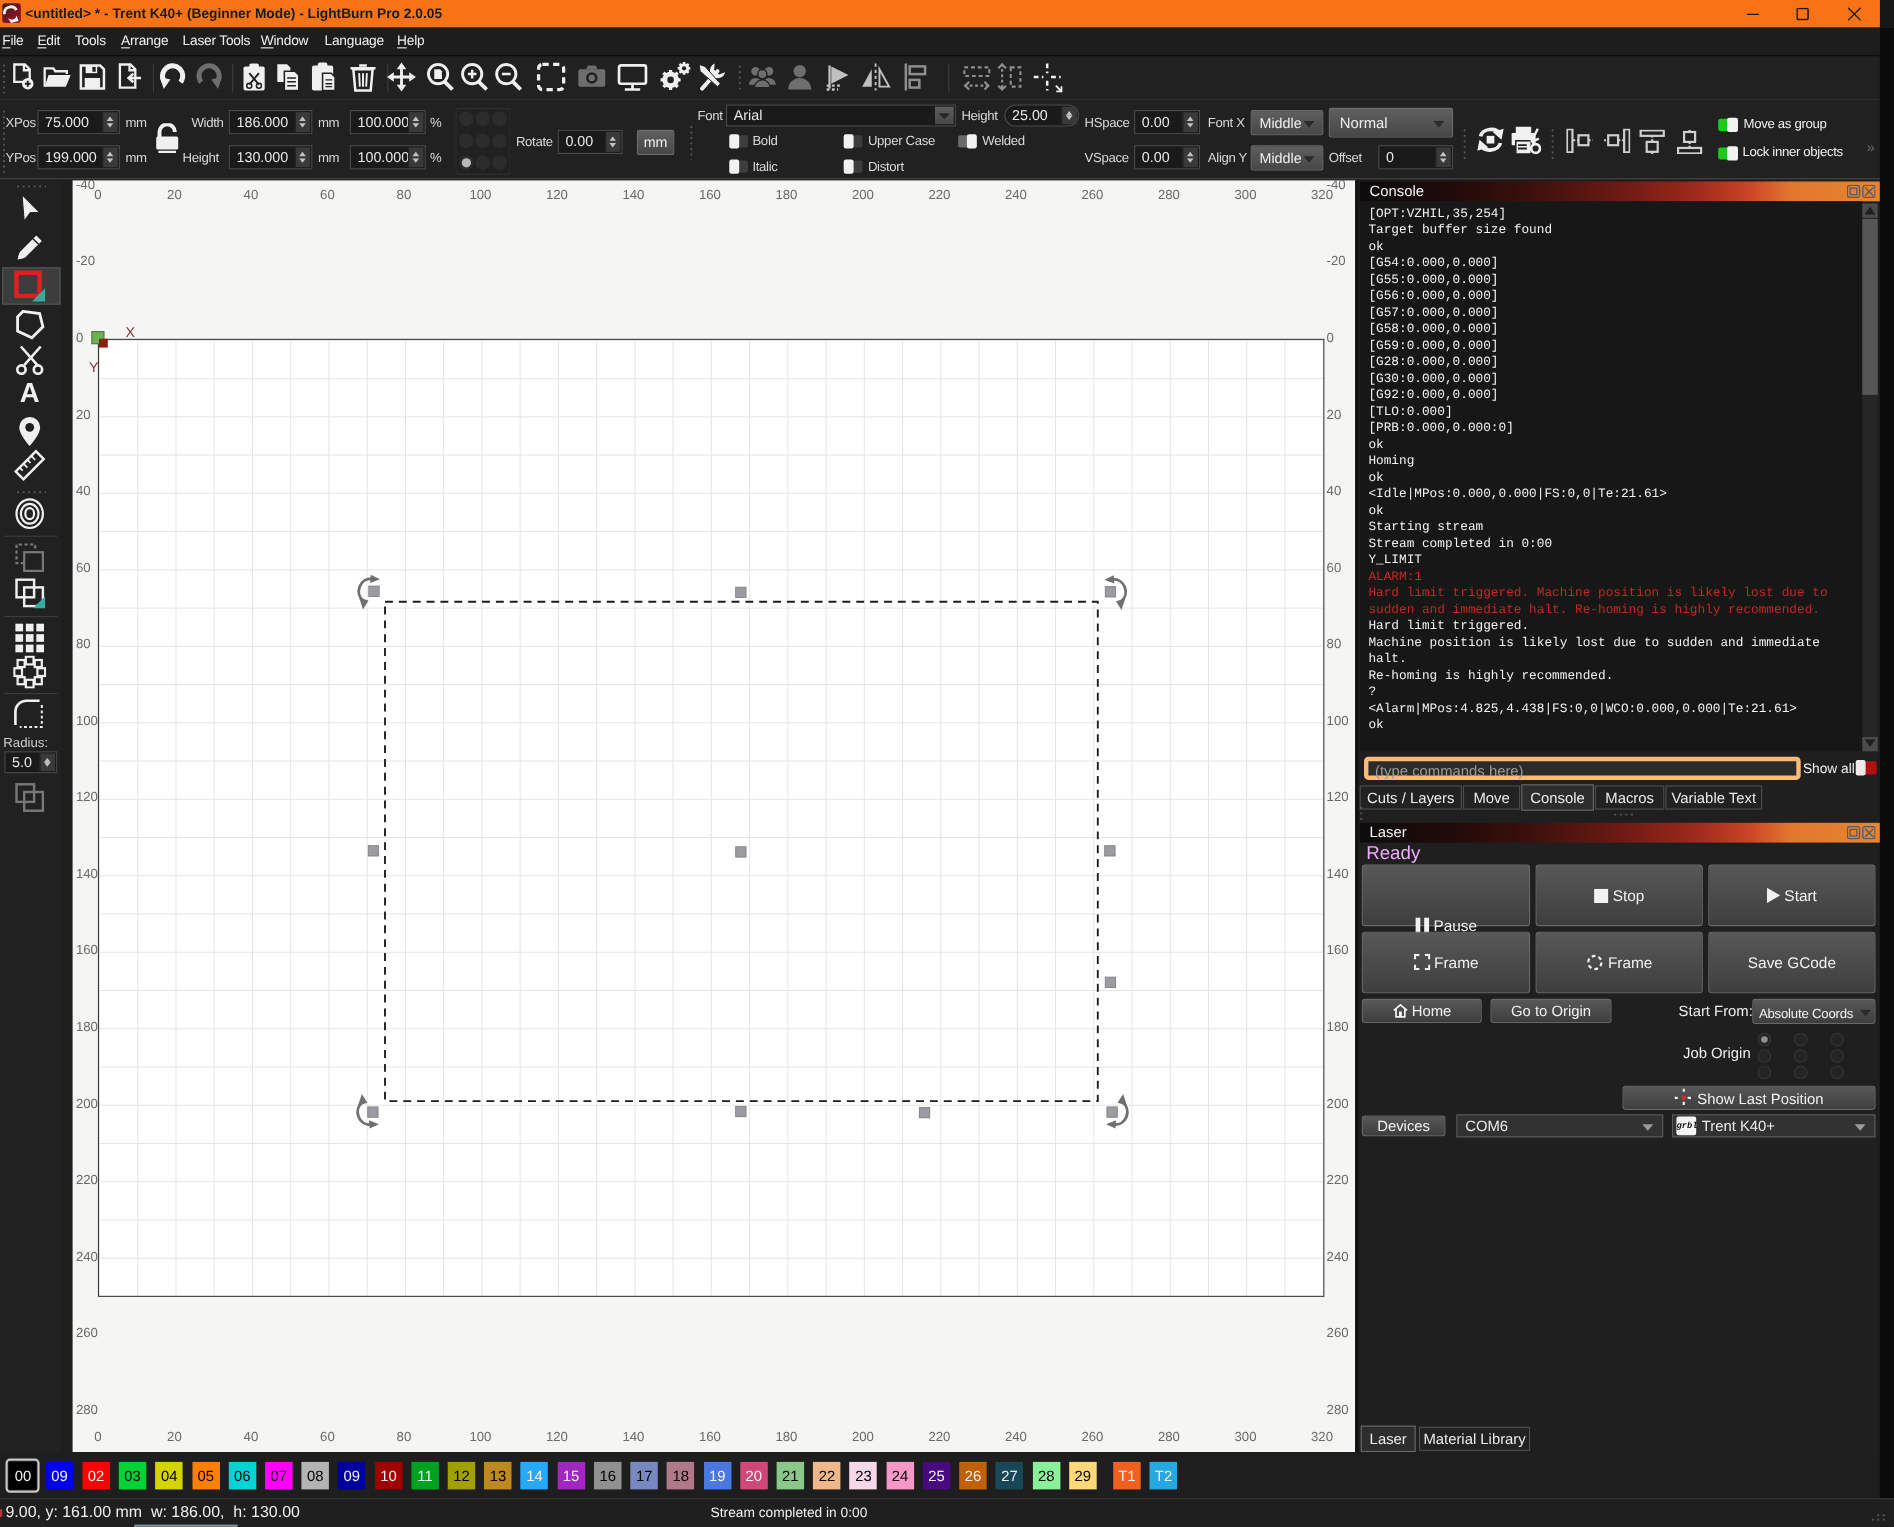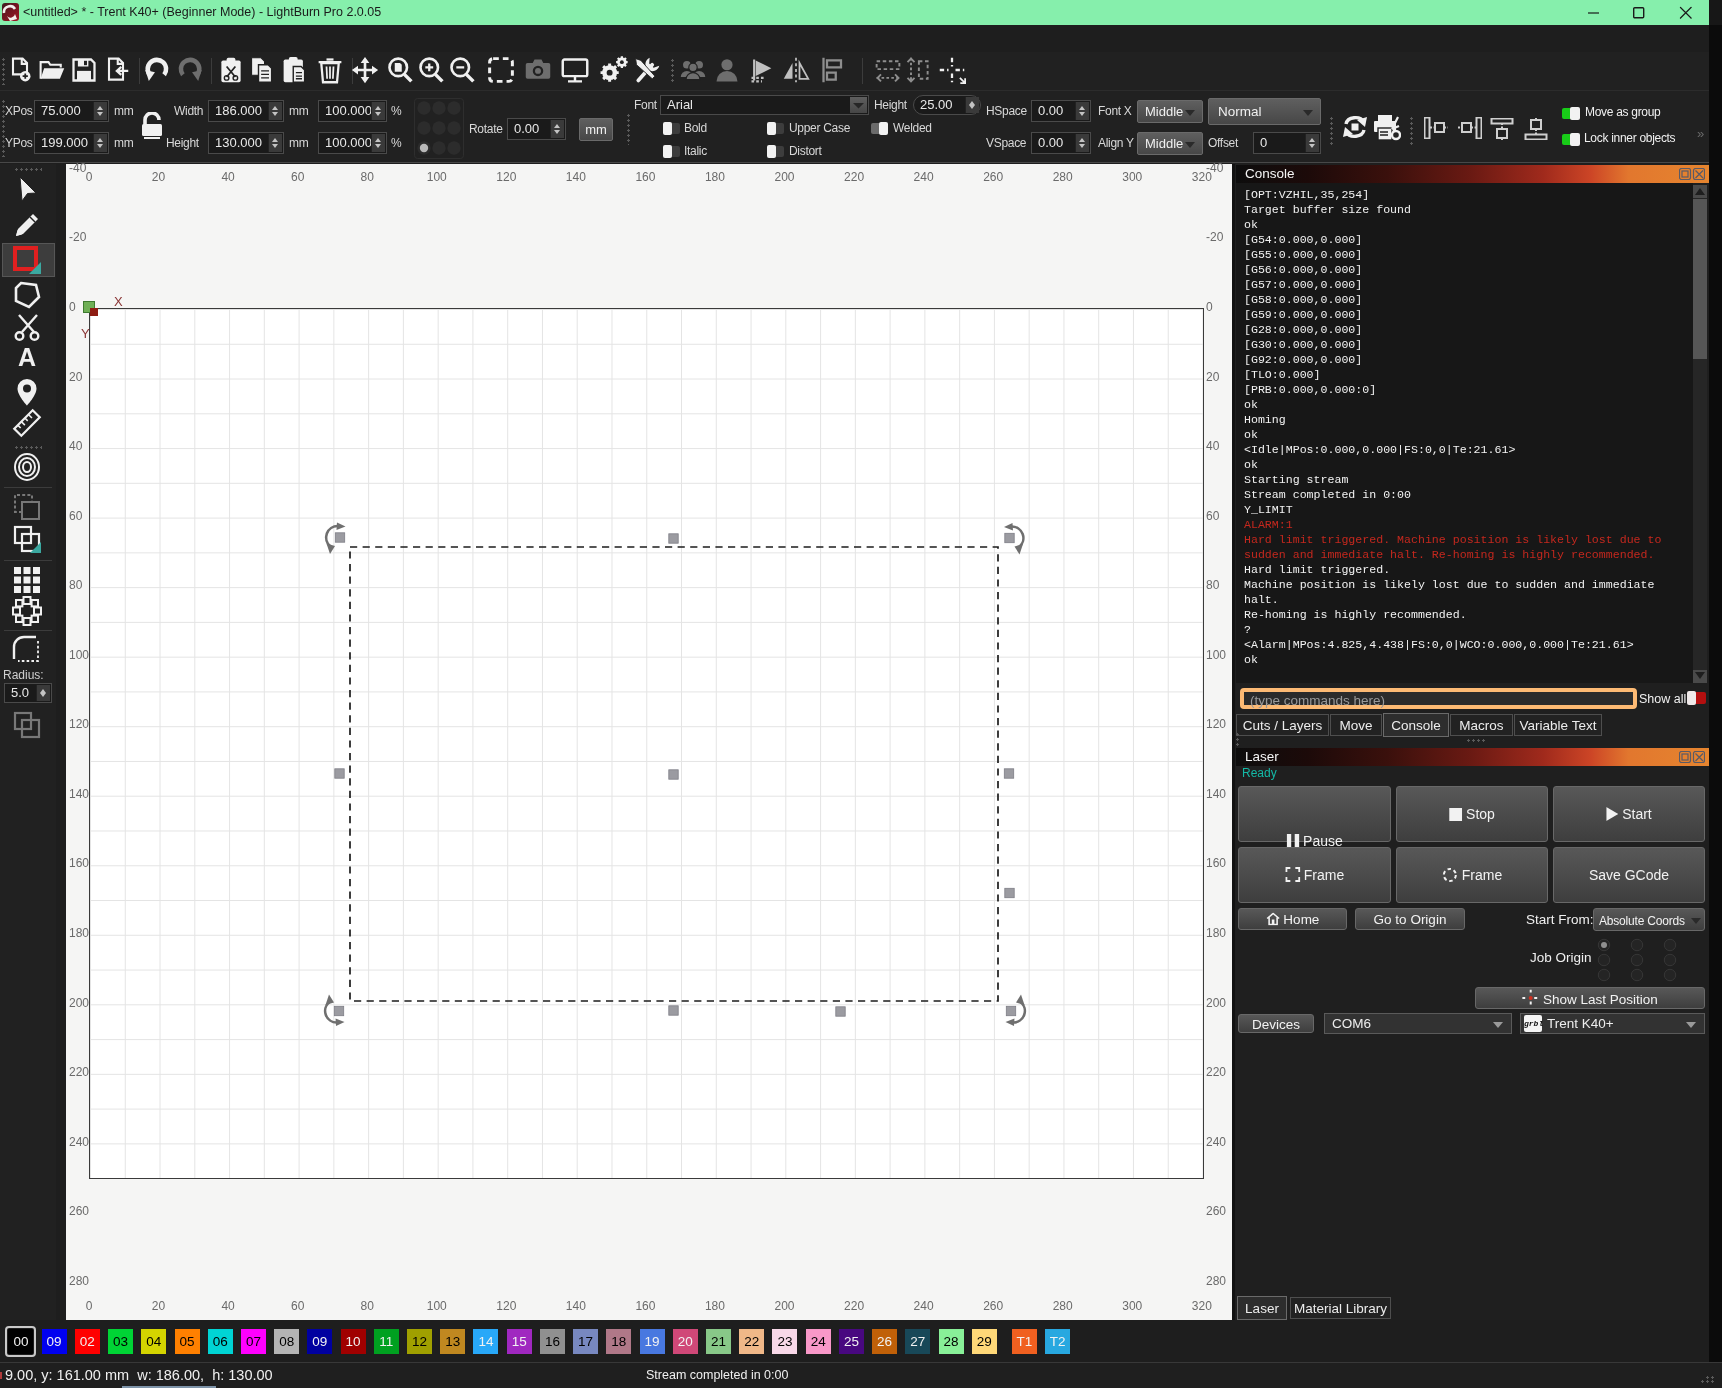--- a/index.html
+++ b/index.html
@@ -1,21 +1,21 @@
 <!DOCTYPE html>
 <html><head>
 <meta charset="utf-8">
 <style>
 * { margin:0; padding:0; box-sizing:border-box; }
 html,body { width:1722px; height:1388px; overflow:hidden; background:#1e1e1e;
   font-family:"Liberation Sans", sans-serif; }
 #app { position:absolute; left:0; top:0; width:1722px; height:1388px; }
 
 
-#titlebar { position:absolute; left:0; top:0; width:1722px; height:25px; background:#86efac; }
+#titlebar { position:absolute; left:0; top:0; width:1722px; height:25px; background:#f97316;font-weight:bold; }
 #titlebar .corner { position:absolute; right:0; top:0; width:13px; height:25px; background:#171717; }
 #apptitle { position:absolute; left:23px; top:5px; font-size:12.5px; color:#1b1b1b; }
 #appicon { position:absolute; left:2px; top:3px; width:17px; height:18px; border-radius:3px;
   background:linear-gradient(135deg,#3a2020 0%, #6b1420 40%, #a01622 100%); overflow:hidden; }
 .winbtn { position:absolute; top:0; height:25px; width:44px; }
 .winbtn svg { position:absolute; left:50%; top:50%; transform:translate(-50%,-50%); }
 
 
 #menubar { position:absolute; left:0; top:25px; width:1722px; height:26px; background:#1d1d1d;
   border-bottom:1px solid #0c0c0c; color:#f0f0f0; font-size:12.5px; letter-spacing:-0.2px; }
@@ -114,20 +114,30 @@
         <svg width="12" height="12" viewBox="0 0 12 12">
           <rect x="0.7" y="0.7" width="10" height="10" fill="none" stroke="#1a1a1a" stroke-width="1.4" rx="1"></rect>
         </svg>
       </div>
     <div class="winbtn" style="left:1664px;">
         <svg width="13" height="13" viewBox="0 0 13 13">
           <path d="M0.5,0.5 L12,12 M12,0.5 L0.5,12" stroke="#1a1a1a" stroke-width="1.2"></path>
         </svg>
       </div>
     <div class="corner"></div>
+  </div>
+  <div id="menubar">
+    <span style="left:2px;"><u>F</u>ile</span>
+    <span style="left:34px;"><u>E</u>dit</span>
+    <span style="left:68px;">Tools</span>
+    <span style="left:110px;"><u>A</u>rrange</span>
+    <span style="left:166px;">Laser Tools</span>
+    <span style="left:237px;"><u>W</u>indow</span>
+    <span style="left:295px;">Language</span>
+    <span style="left:361px;"><u>H</u>elp</span>
   </div>
   <div id="toolbar1">
     <div class="grip" style="left:1px;top:5px;height:28px;"></div>
     <svg class="ti" style="left:6px;" viewBox="0 0 32 32">
         <path d="M8,3 L19,3 L24,8 L24,21 L8,21 Z M18,4 L18,9 L23,9" fill="none" stroke="#f0f0f0" stroke-width="2.4"></path>
         <circle cx="22" cy="23" r="6" fill="#f0f0f0"></circle>
         <path d="M22,20 L22,26 M19,23 L25,23" stroke="#212121" stroke-width="2"></path>
       </svg>
     <svg class="ti" style="left:38px;" viewBox="0 0 32 32">
         <path d="M3,26 L3,7 L12,7 L14,10 L26,10 L26,13" fill="none" stroke="#f0f0f0" stroke-width="2.4"></path>
@@ -749,21 +759,21 @@
 
     <div class="ptitle" style="top:584px;">
         <span>Laser</span>
       <svg class="ticons" width="26" height="12" viewBox="0 0 26 12">
           <rect x="0.5" y="0.5" width="11" height="11" fill="none" stroke="#5a5a66" stroke-width="1.2" rx="2"></rect>
           <rect x="3" y="3" width="6" height="6" fill="none" stroke="#5a5a66" stroke-width="1.2"></rect>
           <rect x="14.5" y="0.5" width="11" height="11" fill="none" stroke="#5a5a66" stroke-width="1.2" rx="2"></rect>
           <path d="M16.5,2.5 L24,10 M24,2.5 L16.5,10" stroke="#5a5a66" stroke-width="1.3"></path>
         </svg>
     </div>
-    <span style="position:absolute;left:7px;top:602px;color:#14b8a6;font-size:12px;">Ready</span>
+    <span style="position:absolute;left:7px;top:602px;color:#f0abfc;font-size:17px;">Ready</span>
     <div class="tbtn" style="left:3px;top:622px;width:153px;height:56px;">
       <span style="position:absolute;left:50%;top:50%;transform:translate(-50%,-50%);white-space:nowrap;margin-top:27px;"><svg width="13" height="14" viewBox="0 0 13 14" style="vertical-align:-2px;">
             <rect x="0" y="0" width="4.5" height="14" fill="#f2f2f2"></rect>
             <rect x="8" y="0" width="4.5" height="14" fill="#f2f2f2"></rect>
           </svg> Pause</span>
     </div>
     <div class="tbtn" style="left:161px;top:622px;width:152px;height:56px;">
       <span style="position:absolute;left:50%;top:50%;transform:translate(-50%,-50%);white-space:nowrap;"><svg width="13" height="13" style="vertical-align:-2px;">
             <rect width="13" height="13" fill="#f2f2f2"></rect>
           </svg> Stop</span>

